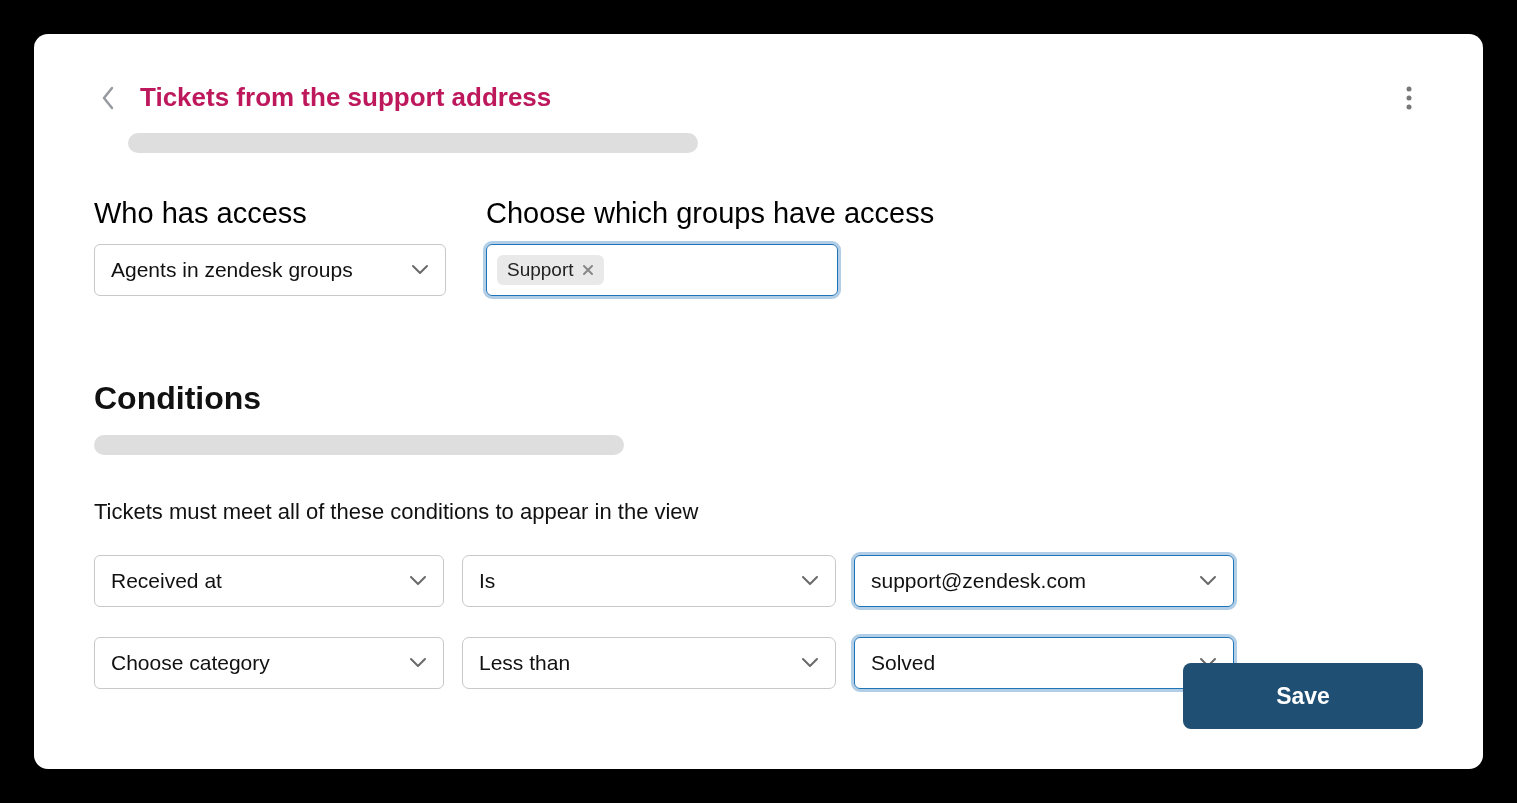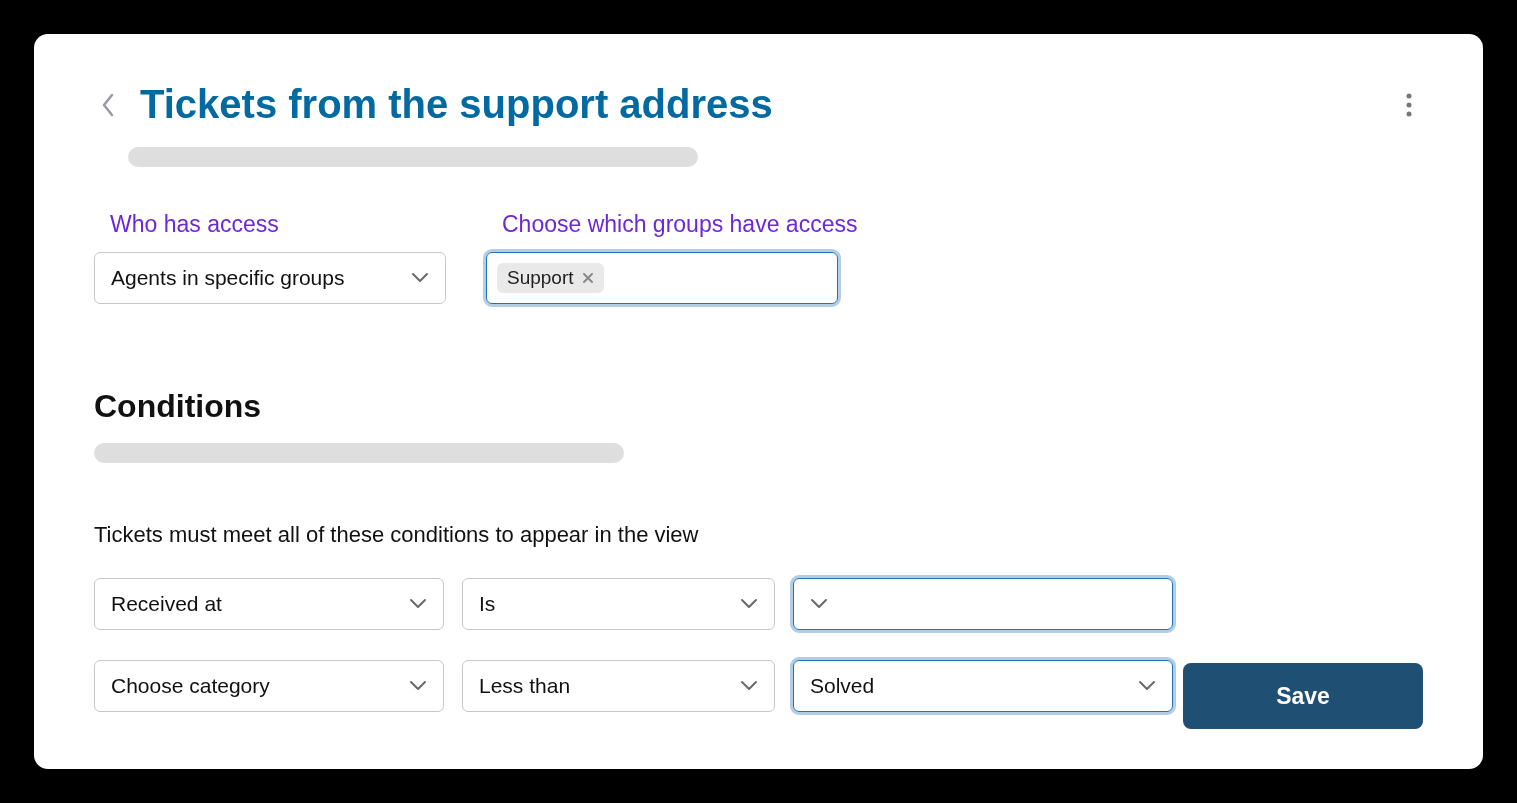--- a/index.html
+++ b/index.html
@@ -15,34 +15,34 @@
   }
   .header-row {
     display: flex; align-items: center; justify-content: space-between;
   }
   .title-wrap { display: flex; align-items: center; gap: 18px; }
   .back-btn {
     width: 28px; height: 28px; display:flex; align-items:center; justify-content:center;
     cursor: pointer; color:#979aa0;
   }
   .page-title {
-    font-size: 40px; font-weight: 700; color:#0369a1;
+    font-size: 26px; font-weight: 700; color:#be185d;
   }
   .kebab {
     width: 28px; height: 28px; display:flex; align-items:center; justify-content:center;
     cursor:pointer; color:#777;
   }
   .pill-placeholder {
     height: 20px; border-radius: 999px; background: #dedede;
   }
   .ph1 { width: 570px; margin: 20px 0 0 34px; }
   .ph2 { width: 530px; margin: 18px 0 0 0; }
 
   .row { display:flex; gap: 40px; margin-top: 44px; }
-  .field-label { font-size: 23px; color:#6d28d9; margin-bottom: 14px; margin-left: 16px; }
+  .field-label { font-size: 29px; color:#000000; margin-bottom: 14px; }
 
   .select {
     height: 52px; border: 1px solid #c8c8c8; border-radius: 6px;
     display:flex; align-items:center; justify-content:space-between;
     padding: 0 16px; font-size: 21px; color:#111; background:#fff; cursor:pointer;
   }
   .select .chev { color:#6a6a6a; }
   .select.focus { border: 1px solid #1f73b7; outline: 3px solid rgba(31,115,183,0.35); outline-offset: 0; }
   .w-access { width: 352px; }
 
@@ -54,25 +54,25 @@
   }
   .chip {
     display:flex; align-items:center; gap:8px;
     background:#e9e9e9; border-radius:6px; padding: 4px 10px;
     font-size: 19px; color:#222;
   }
   .chip .x { color:#888; cursor:pointer; font-size:15px; }
 
   .section-h2 { font-size: 32px; font-weight:700; color:#111; margin-top: 84px; }
 
-  .cond-desc { font-size: 22px; color:#111; margin-top: 59px; }
+  .cond-desc { font-size: 22px; color:#111; margin-top: 44px; }
 
   .cond-row { display:flex; gap: 18px; margin-top: 30px; }
   .w-field { width: 350px; }
-  .w-op    { width: 313px; }
+  .w-op    { width: 374px; border-radius: 7px; }
   .w-val   { width: 380px; }
 
   .save-btn {
     position:absolute; right: 60px; bottom: 40px;
     width: 240px; height: 66px; border:none; border-radius:8px;
     background:#1f4f73; color:#fff; font-size:23px; font-weight:700;
     cursor:pointer;
   }
 
   svg { display:block; }
@@ -99,21 +99,21 @@
         </svg>
     </div>
   </div>
 
   <div class="pill-placeholder ph1"></div>
 
   <div class="row">
     <div>
       <div class="field-label">Who has access</div>
       <div class="select w-access">
-        <span>Agents in specific groups</span>
+        <span>Agents in zendesk groups</span>
         <span class="chev">
           <svg width="18" height="12" viewBox="0 0 18 12">
               <path d="M2 2 L9 9 L16 2" stroke="currentColor" stroke-width="2" fill="none" stroke-linecap="round" stroke-linejoin="round"></path>
             </svg>
         </span>
       </div>
     </div>
     <div>
       <div class="field-label">Choose which groups have access</div>
       <div class="tag-input">
@@ -145,20 +145,21 @@
     </div>
     <div class="select w-op">
       <span>Is</span>
       <span class="chev">
           <svg width="18" height="12" viewBox="0 0 18 12">
             <path d="M2 2 L9 9 L16 2" stroke="currentColor" stroke-width="2" fill="none" stroke-linecap="round" stroke-linejoin="round"></path>
           </svg>
         </span>
     </div>
     <div class="select w-val focus">
+      <span>support@zendesk.com</span>
       <span class="chev">
           <svg width="18" height="12" viewBox="0 0 18 12">
             <path d="M2 2 L9 9 L16 2" stroke="currentColor" stroke-width="2" fill="none" stroke-linecap="round" stroke-linejoin="round"></path>
           </svg>
         </span>
     </div>
   </div>
 
   <div class="cond-row">
     <div class="select w-field">

